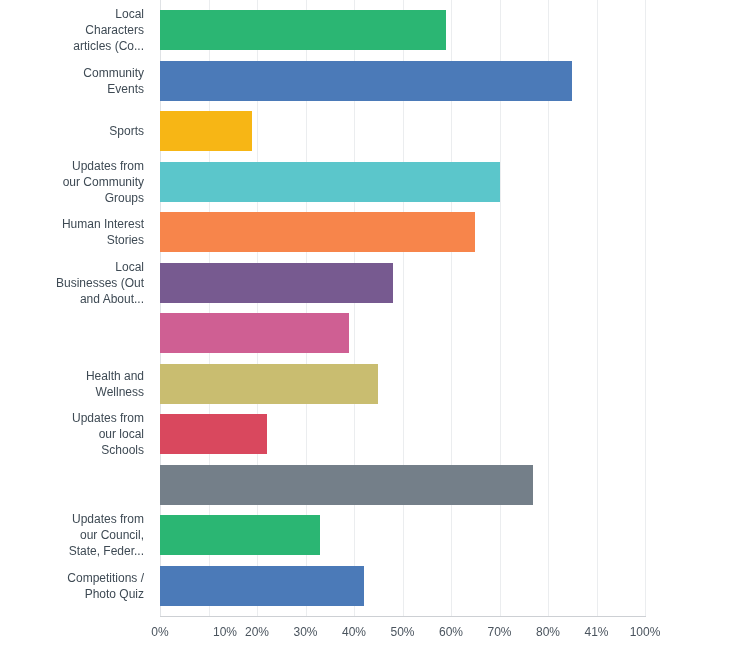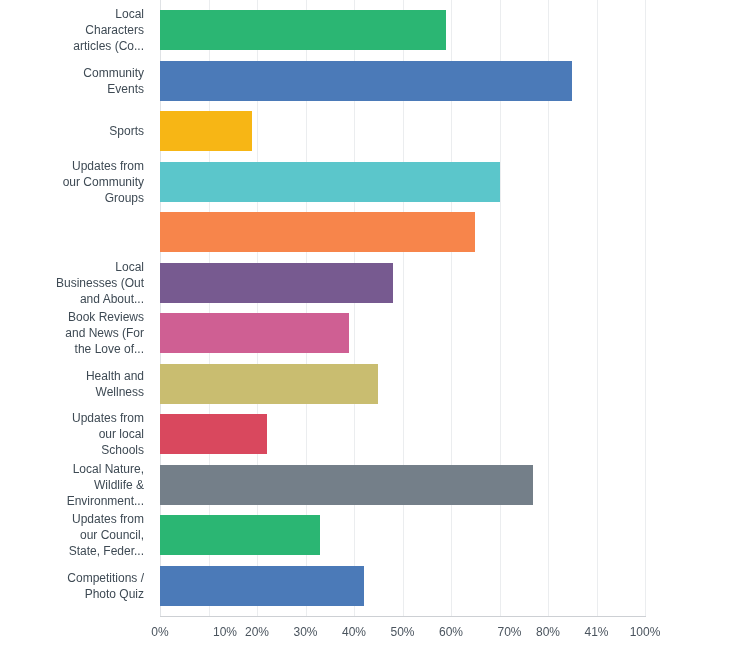--- a/index.html
+++ b/index.html
@@ -123,49 +123,45 @@
         <div class="row-label">Sports</div>
         <div class="bar" title="19%" style="width: 92.15px; background: rgb(247, 182, 21);"></div>
       </div>
       <div class="row" style="top: 161.5px; height: 40px;">
         <div class="row-label">Updates from
 our Community
 Groups</div>
         <div class="bar" title="70%" style="width: 339.5px; background: rgb(91, 198, 203);"></div>
       </div>
       <div class="row" style="top: 212px; height: 40px;">
+        <div class="row-label">Human Interest
+Stories</div>
         <div class="bar" title="65%" style="width: 315.25px; background: rgb(247, 133, 75);"></div>
       </div>
       <div class="row" style="top: 262.5px; height: 40px;">
         <div class="row-label">Local
 Businesses (Out
 and About...</div>
         <div class="bar" title="48%" style="width: 232.8px; background: rgb(119, 90, 144);"></div>
       </div>
       <div class="row" style="top: 313px; height: 40px;">
-        <div class="row-label">Book Reviews
-and News (For
-the Love of...</div>
         <div class="bar" title="39%" style="width: 189.15px; background: rgb(207, 95, 147);"></div>
       </div>
       <div class="row" style="top: 363.5px; height: 40px;">
         <div class="row-label">Health and
 Wellness</div>
         <div class="bar" title="45%" style="width: 218.25px; background: rgb(201, 189, 112);"></div>
       </div>
       <div class="row" style="top: 414px; height: 40px;">
         <div class="row-label">Updates from
 our local
 Schools</div>
         <div class="bar" title="22%" style="width: 106.7px; background: rgb(217, 72, 94);"></div>
       </div>
       <div class="row" style="top: 464.5px; height: 40px;">
-        <div class="row-label">Local Nature,
-Wildlife &amp;
-Environment...</div>
         <div class="bar" title="77%" style="width: 373.45px; background: rgb(116, 127, 137);"></div>
       </div>
       <div class="row" style="top: 515px; height: 40px;">
         <div class="row-label">Updates from
 our Council,
 State, Feder...</div>
         <div class="bar" title="33%" style="width: 160.05px; background: rgb(43, 182, 115);"></div>
       </div>
       <div class="row" style="top: 565.5px; height: 40px;">
         <div class="row-label">Competitions /
@@ -175,19 +171,19 @@
     </div>
 
   <div id="xticks">
       <div class="xtick" style="left: 160px;">0%</div>
       <div class="xtick" style="left: 225px;">10%</div>
       <div class="xtick" style="left: 257px;">20%</div>
       <div class="xtick" style="left: 305.5px;">30%</div>
       <div class="xtick" style="left: 354px;">40%</div>
       <div class="xtick" style="left: 402.5px;">50%</div>
       <div class="xtick" style="left: 451px; text-align: right;">60%</div>
-      <div class="xtick" style="left: 499.5px; margin-left: 10px;">70%</div>
+      <div class="xtick" style="left: 499.5px;">70%</div>
       <div class="xtick" style="left: 548px;">80%</div>
       <div class="xtick" style="left: 596.5px;">41%</div>
       <div class="xtick" style="left: 645px;">100%</div>
     </div>
 
 </div>
 
 </body></html>

